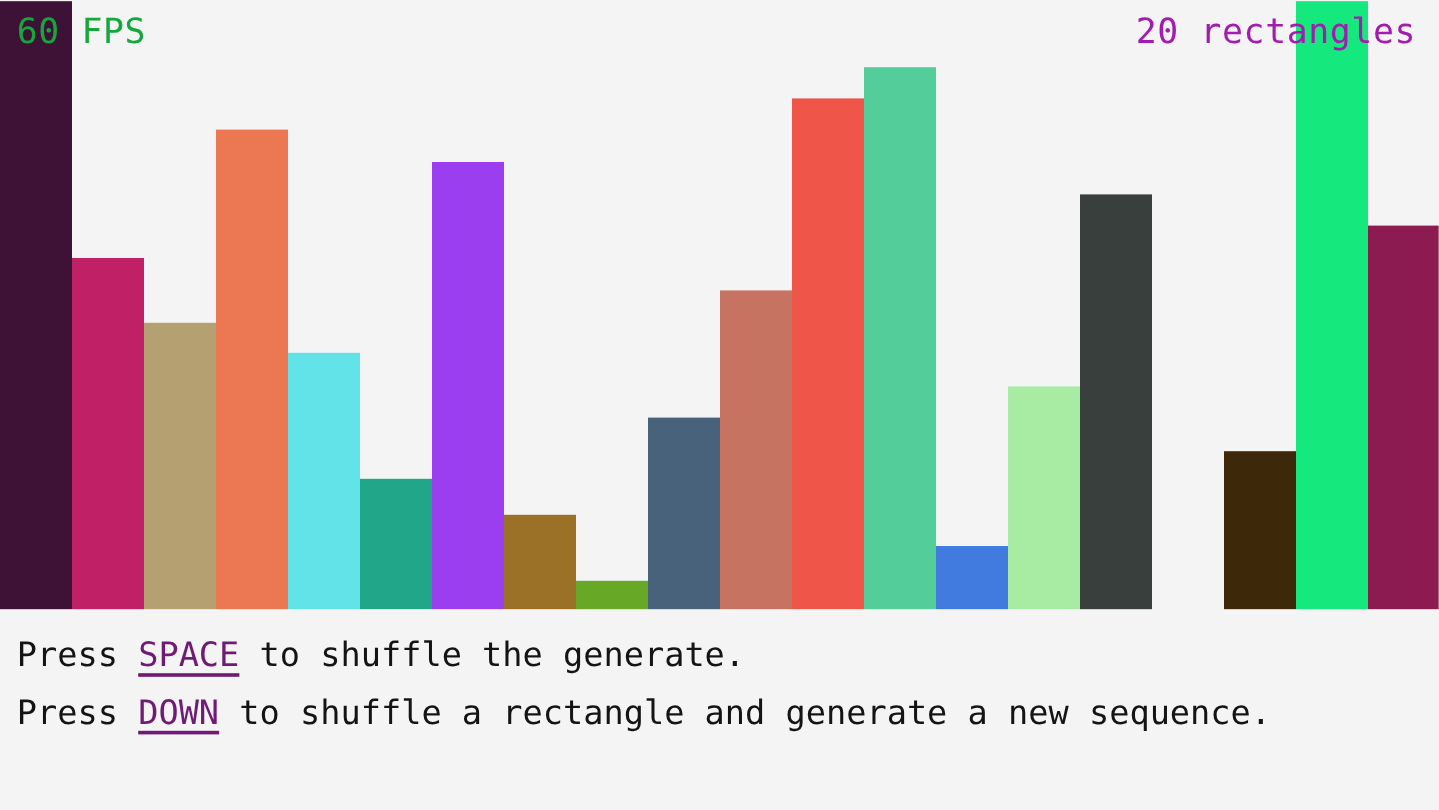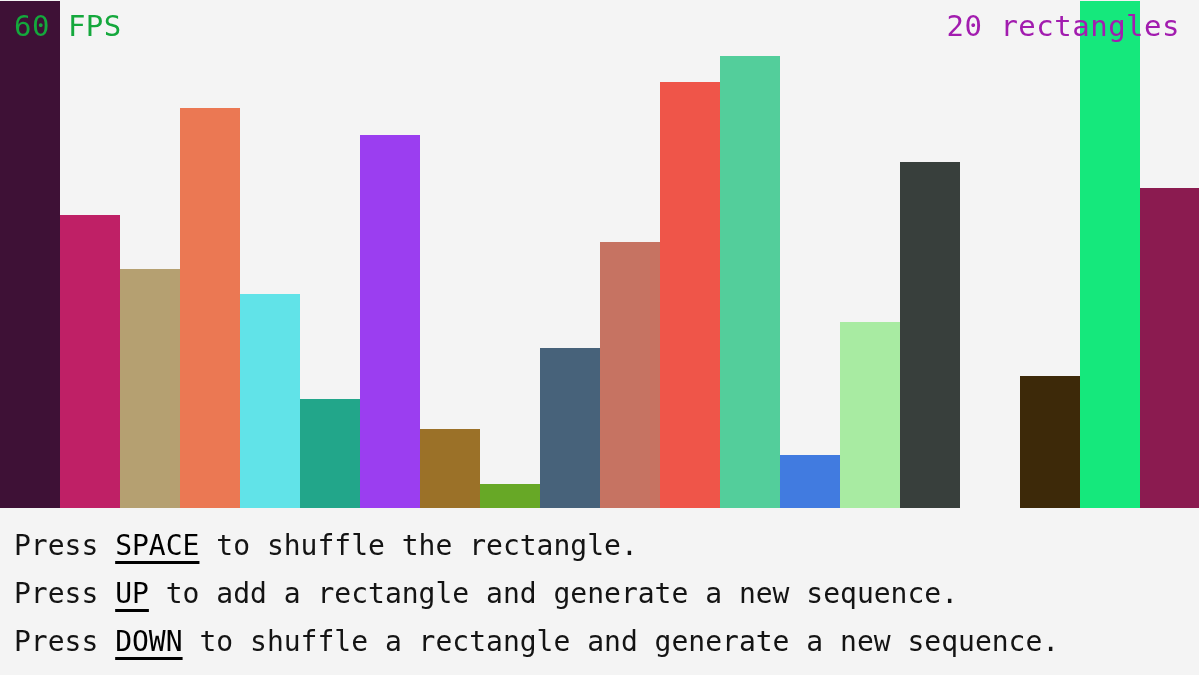--- a/index.html
+++ b/index.html
@@ -75,21 +75,21 @@
     z-index: 30;
   }
   .instruction-line {
     font-size: 28px;
     line-height: 48px;
     color: #141414;
     white-space: nowrap;
     letter-spacing: 0px;
   }
   .key {
-    color: #000000;
+    color: #701a75;
     text-decoration: underline;
     text-decoration-thickness: 3px;
     text-underline-offset: 6px;
     text-align: center;
   }
 </style>
 </head>
 <body>
 
 <div id="app">
@@ -114,18 +114,17 @@
       <div class="bar" style="left: 1020px; width: 60px; height: 132px; background: rgb(61, 41, 9);"></div>
       <div class="bar" style="left: 1080px; width: 60px; height: 507px; background: rgb(21, 232, 124);"></div>
       <div class="bar" style="left: 1140px; width: 60px; height: 320px; background: rgb(139, 27, 80);"></div>
     </div>
 
   <div id="fps-counter">60 FPS</div>
 
   <div id="rect-count">20 rectangles</div>
 
   <div id="instructions">
-      <div class="instruction-line"><span>Press </span><span class="key">SPACE</span><span> to shuffle the rectangle.</span></div>
-      <div class="instruction-line"><span>Press </span><span class="key">UP</span><span> to add a rectangle and generate a new sequence.</span></div>
+      <div class="instruction-line"><span>Press </span><span class="key">SPACE</span><span> to shuffle the generate.</span></div>
       <div class="instruction-line"><span>Press </span><span class="key">DOWN</span><span> to shuffle a rectangle and generate a new sequence.</span></div>
     </div>
 
 </div>
 
 </body></html>

